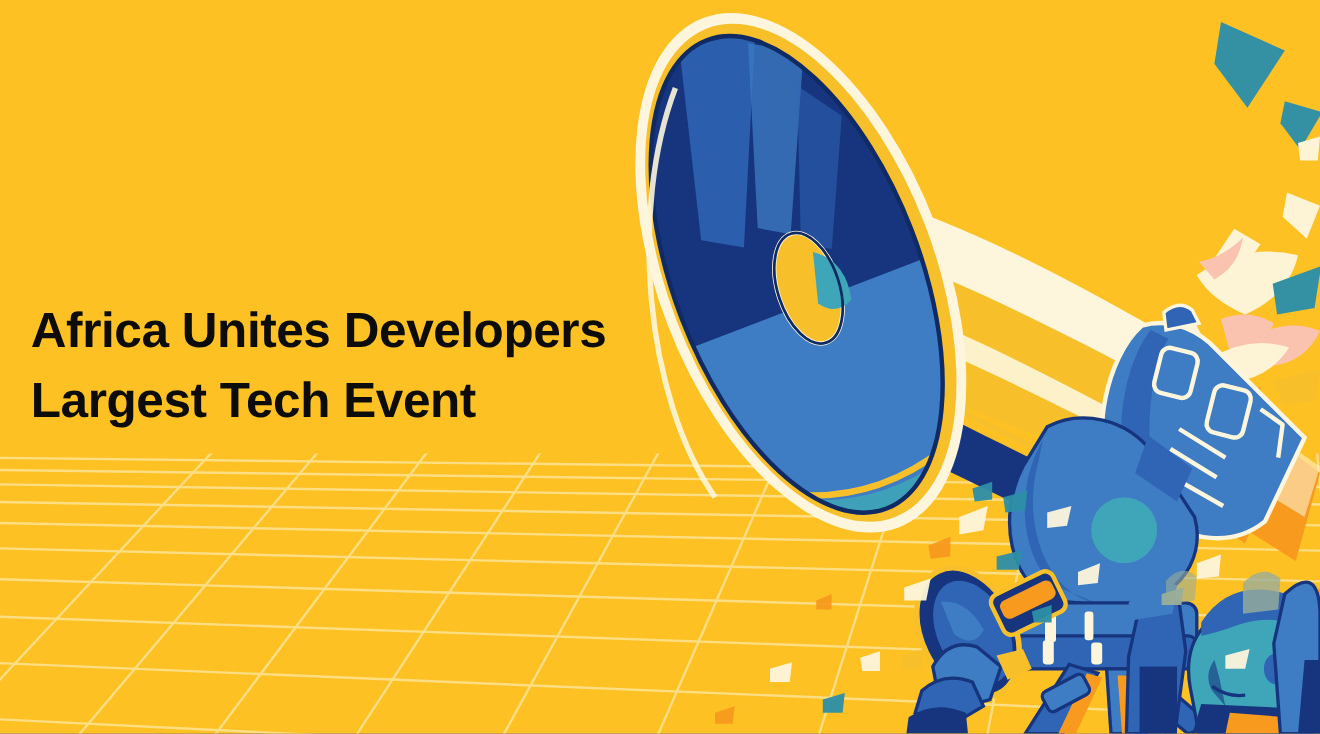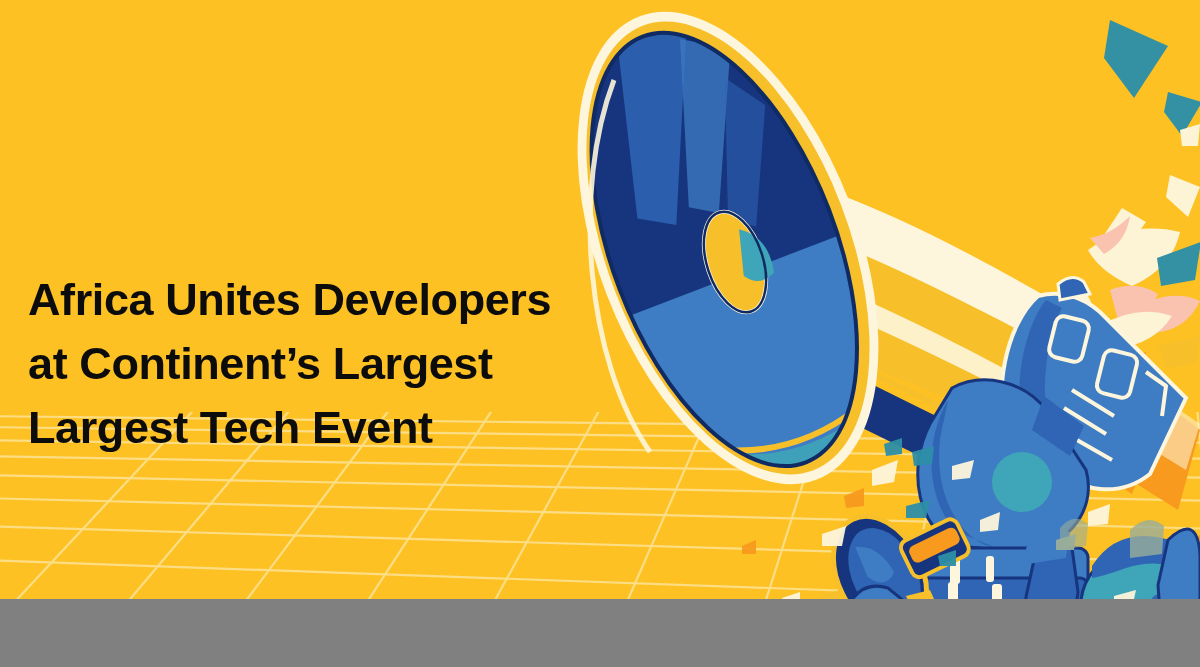--- a/index.html
+++ b/index.html
@@ -3,21 +3,21 @@
 <meta charset="utf-8">
 <style>
   html, body {
     margin: 0;
     padding: 0;
     background: #808080;
   }
   #banner {
     position: relative;
     width: 1200px;
-    height: 599px;
+    height: 667px;
     overflow: hidden;
     background: #FDC123;
     font-family: "Liberation Sans", sans-serif;
   }
 
   
   .grid-floor {
     position: absolute;
     left: 0;
     top: 412px;
@@ -307,17 +307,16 @@
           <path d="M742 546 l14 -6 0 14 -14 0z" fill="#F79A1E"></path>
           <path d="M980 520 l20 -8 -2 18 -18 2z" fill="#FDF6DC"></path>
         </g>
 
       </g>
     </svg>
   </div>
 
   <h1 class="headline">
     <span class="line">Africa Unites Developers</span>
-    <span class="line">at Continent’s Largest</span>
     <span class="line">Largest Tech Event</span>
   </h1>
 
 </div>
 
 </body></html>

